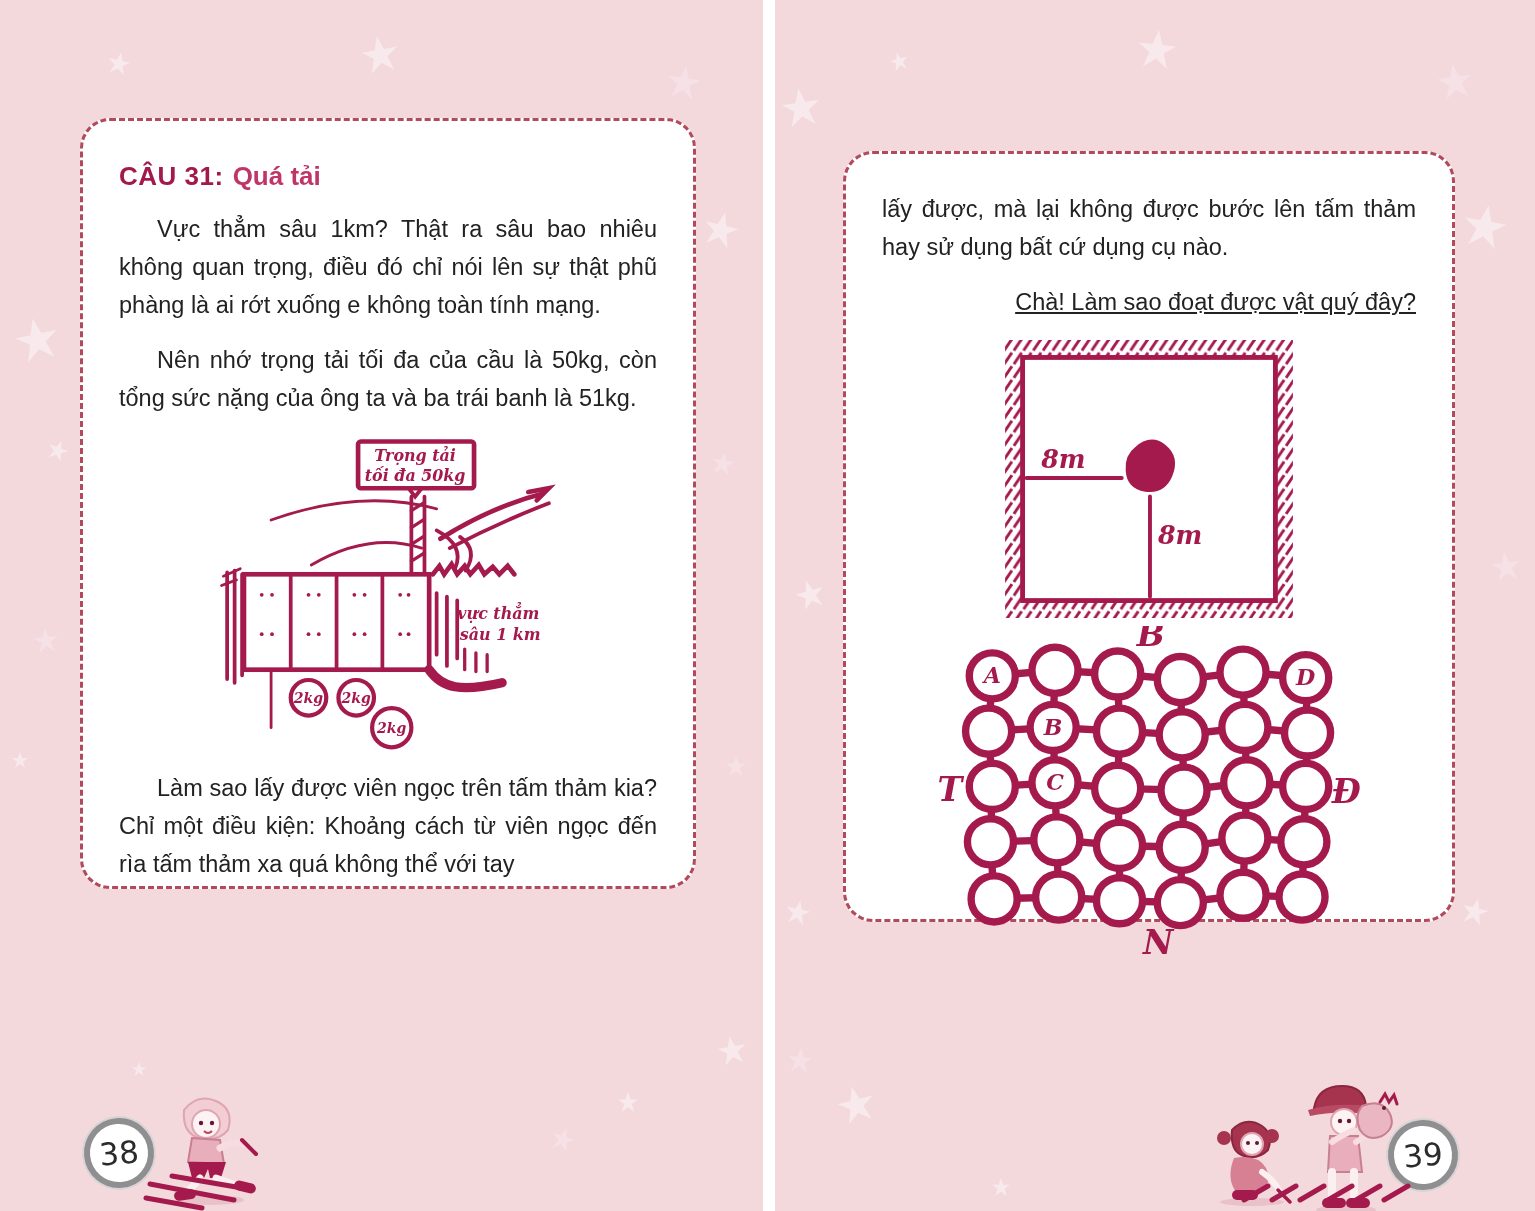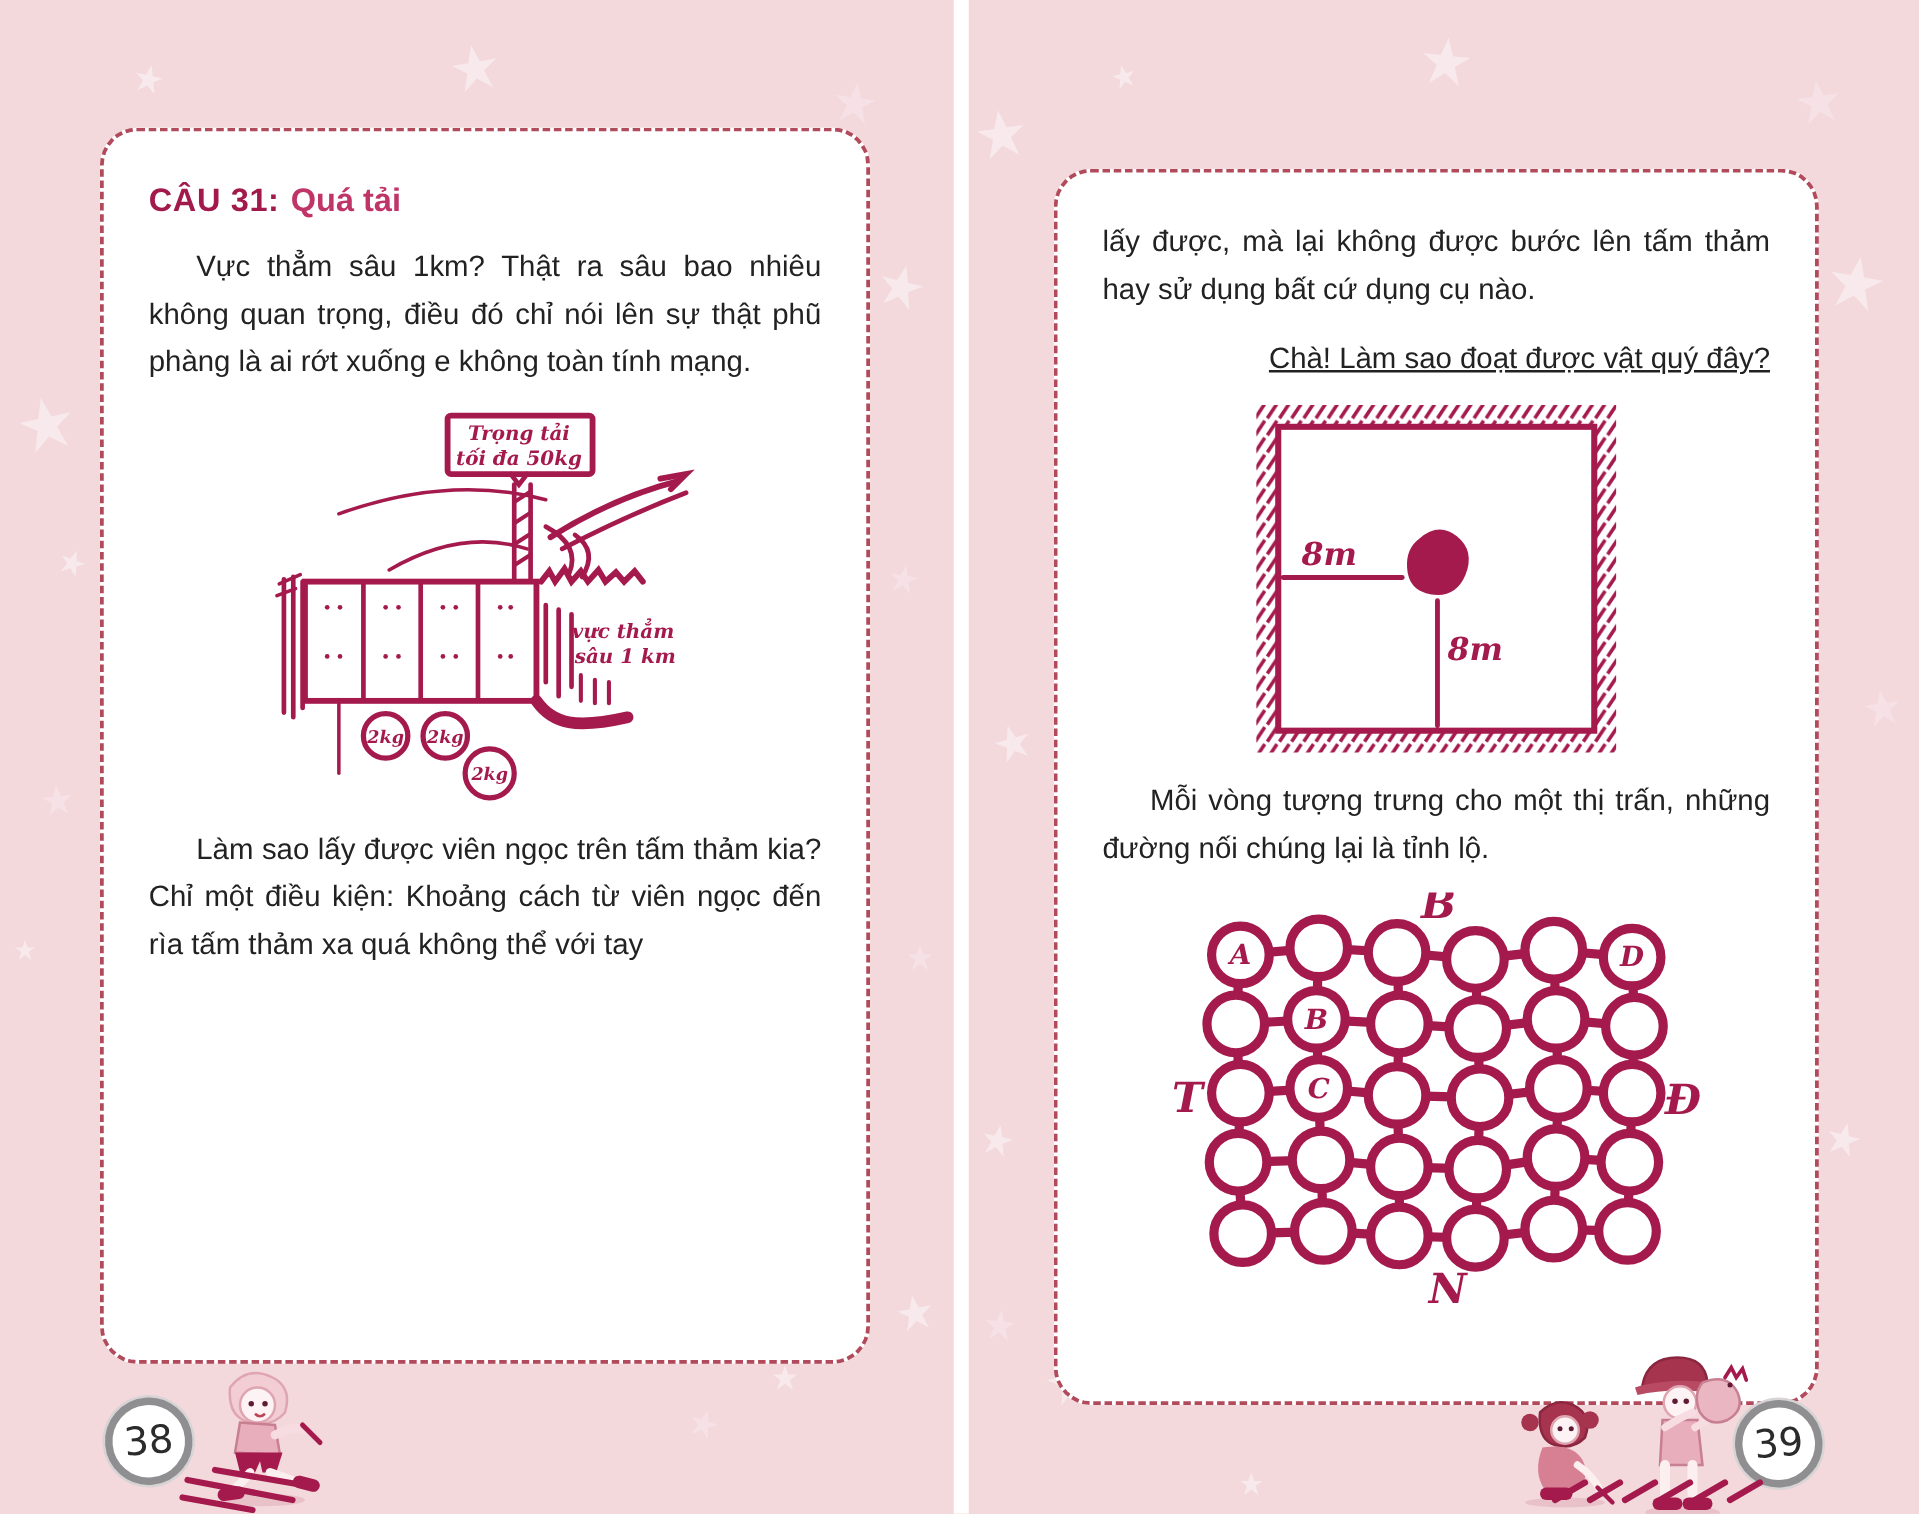--- a/index.html
+++ b/index.html
@@ -9,21 +9,21 @@
     font-family:"Liberation Sans",sans-serif;
   }
   
   .star{position:absolute;clip-path:polygon(50% 0%,63% 38%,100% 38%,69% 60%,82% 100%,50% 75%,18% 100%,31% 60%,0% 38%,37% 38%);}
   .star-a{background:#f8e9ec;}
   .star-b{background:#f6e2e6;}
   
   .gutter{position:absolute;left:763px;top:0;width:12px;height:1211px;background:#ffffff;}
   
   .panel{
-    position:absolute;top:102px;height:989px;background:#ffffff;
+    position:absolute;top:118px;height:771px;background:#ffffff;
     border:3px dashed #b14a5b;border-radius:30px;box-sizing:border-box;
     padding:30px 36px 24px 36px;z-index:2;
   }
   .panel-left{left:80px;width:616px;}
   .panel-right{left:843px;width:612px;margin-top:33px;}
   
   .qhead{margin:8px 0 4px 0;font-size:26px;line-height:34px;}
   .qlabel{font-weight:bold;color:#a21a4b;letter-spacing:0.5px;}
   .qtitle{font-weight:bold;color:#c03568;margin-left:9px;}
   p.body-text{
@@ -78,20 +78,21 @@
 
 <div class="gutter"></div>
 
 <div class="panel panel-left">
 
   <div class="qhead">
     <span class="qlabel">CÂU 31:</span><span class="qtitle">Quá tải</span>
   </div>
 
   <p class="body-text">Vực thẳm sâu 1km? Thật ra sâu bao nhiêu không quan trọng, điều đó chỉ nói lên sự thật phũ phàng là ai rớt xuống e không toàn tính mạng.</p>
+  <p class="body-text">Nên nhớ trọng tải tối đa của cầu là 50kg, còn tổng sức nặng của ông ta và ba trái banh là 51kg.</p>
 
   <svg class="illus" width="398" height="318" viewBox="0 0 360 340" style="margin-top:2px">
     <g stroke="#a51a4d" fill="none" stroke-linecap="round">
       <path d="M55,92 Q150,58 232,80" stroke-width="3"></path>
       <path d="M98,140 Q160,104 216,122" stroke-width="3"></path>
       <rect x="148" y="8" width="124" height="50" rx="3" stroke-width="5"></rect>
       <path d="M202,58 l7,9 l7,-9" stroke-width="4"></path>
       <path d="M205,67 V150 M219,67 V150" stroke-width="4"></path>
       <path d="M205,82 l14,-9 M205,100 l14,-9 M205,118 l14,-9 M205,136 l14,-9" stroke-width="3.5"></path>
       <path d="M236,112 Q290,78 345,64" stroke-width="5"></path>
@@ -156,21 +157,20 @@
     <path d="M2,2 H298 V288 H2 Z M20,20 H280 V270 H20 Z" fill="url(#hatch)" fill-rule="evenodd"></path>
     <rect x="20" y="20" width="260" height="250" fill="#fff" stroke="#a51a4d" stroke-width="5"></rect>
     <path d="M136,112 Q152,98 167,110 Q182,122 174,142 Q166,161 146,158 Q127,155 126,136 Q125,120 136,112 Z" fill="#a51a4d"></path>
     <path d="M24,144 H122" stroke="#a51a4d" stroke-width="4" stroke-linecap="round"></path>
     <path d="M151,163 V266" stroke="#a51a4d" stroke-width="4" stroke-linecap="round"></path>
     <text class="hand" x="62" y="134" font-size="26" text-anchor="middle">8m</text>
     <text class="hand" x="182" y="212" font-size="26" text-anchor="middle">8m</text>
   </svg>
 
 
-  <p class="body-text">Mỗi vòng tượng trưng cho một thị trấn, những đường nối chúng lại là tỉnh lộ.</p>
 
   <svg class="illus" width="424" height="332" viewBox="0 0 460 360" style="margin-top:2px">
     <g stroke="#a51a4d" stroke-width="8" fill="none" stroke-linejoin="round">
       <path d="M60,54 L128,48 L196,52 L264,58 L332,50 L400,56"></path>
       <path d="M56,114 L126,110 L198,114 L266,118 L334,110 L402,116"></path>
       <path d="M60,174 L128,170 L196,176 L268,178 L336,170 L400,174"></path>
       <path d="M58,234 L130,232 L198,238 L266,240 L334,230 L398,234"></path>
       <path d="M62,296 L132,294 L198,298 L264,300 L332,292 L396,294"></path>
       <path d="M60,54 L56,114 L60,174 L58,234 L62,296"></path>
       <path d="M128,48 L126,110 L128,170 L130,232 L132,294"></path>

